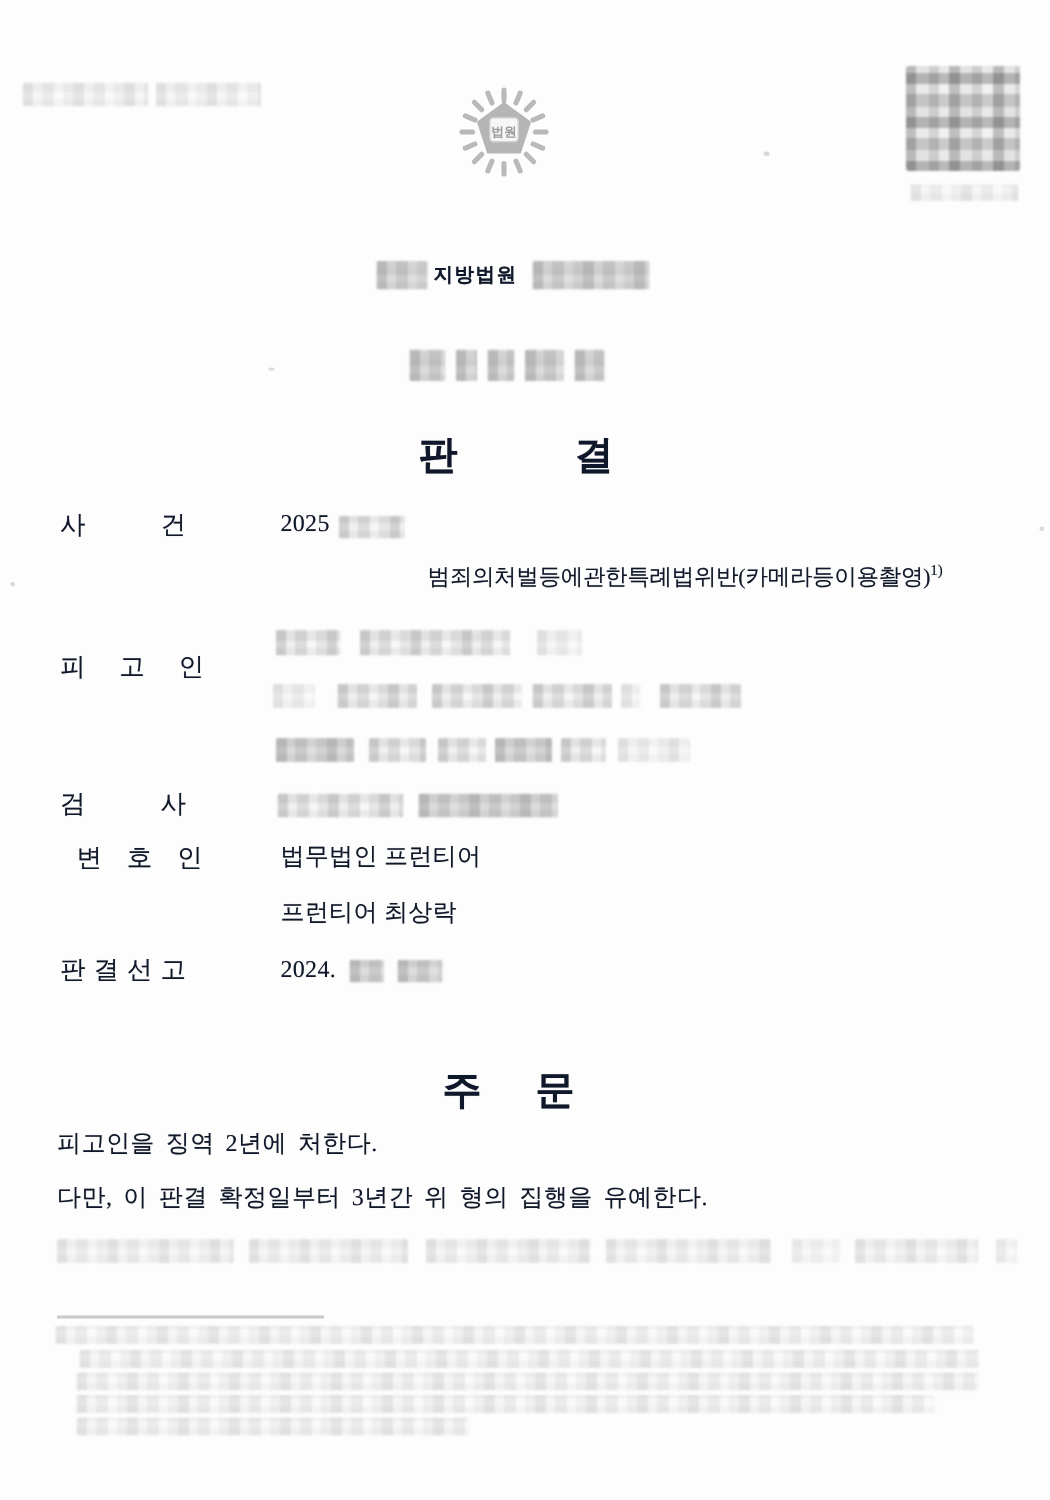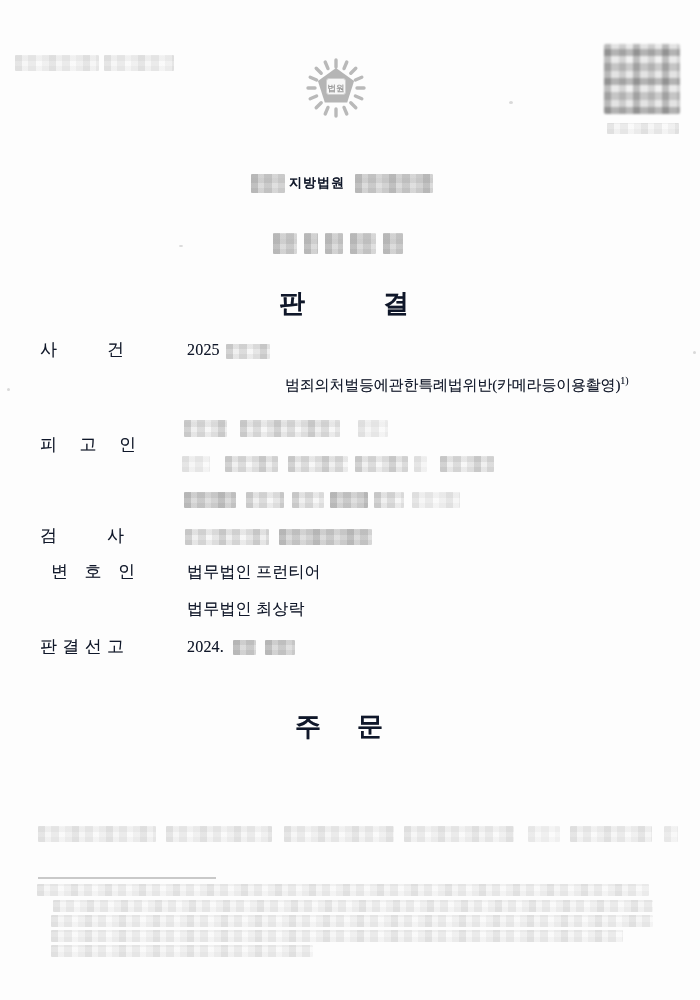--- a/index.html
+++ b/index.html
@@ -133,33 +133,35 @@
   <div class="px t-dark" style="left:330px;top:492px;width:38px;height:16px;"></div>
   <div class="px" style="left:374px;top:492px;width:30px;height:16px;"></div>
   <div class="px t-light" style="left:412px;top:492px;width:48px;height:16px;"></div>
 
   <div class="label ink" style="top:527px;">검 사</div>
   <div class="px" style="left:185px;top:529px;width:84px;height:16px;"></div>
   <div class="px t-dark" style="left:279px;top:529px;width:93px;height:16px;"></div>
 
   <div class="label ink" style="top:563px;margin-left:11px;">변 호 인</div>
   <div class="val ink" style="top:563px;">법무법인 프런티어</div>
-  <div class="val ink" style="top:600px;">법무법인 최상락</div>
+  <div class="val ink" style="top:600px;">프런티어 최상락</div>
 
   <div class="label ink" style="top:638px;">판 결 선 고</div>
   <div class="val" style="top:638px;display:flex;align-items:center;">
     <span class="ink">2024.</span>
     <span class="px t-dark" style="position:static;width:23px;height:15px;margin-left:9px;"></span>
     <span class="px t-dark" style="position:static;width:30px;height:15px;margin-left:9px;"></span>
   </div>
 
   <div class="center-row" style="top:709px;transform:translateX(-11px);">
     <div class="sec-head ink" style="width:88px;">주 문</div>
   </div>
 
+  <div class="body-line ink" style="top:753px;">피고인을 징역 2년에 처한다.</div>
+  <div class="body-line ink" style="top:789px;">다만, 이 판결 확정일부터 3년간 위 형의 집행을 유예한다.</div>
 
   <div class="px t-light" style="left:38px;top:826px;width:118px;height:16px;"></div>
   <div class="px t-light" style="left:166px;top:826px;width:106px;height:16px;"></div>
   <div class="px t-light" style="left:284px;top:826px;width:110px;height:16px;"></div>
   <div class="px t-light" style="left:404px;top:826px;width:110px;height:16px;"></div>
   <div class="px t-faint" style="left:528px;top:826px;width:32px;height:16px;"></div>
   <div class="px t-light" style="left:570px;top:826px;width:82px;height:16px;"></div>
   <div class="px t-faint" style="left:664px;top:826px;width:14px;height:16px;"></div>
 
   <div class="divider" style="left:38px;top:877px;width:178px;height:2px;"></div>

